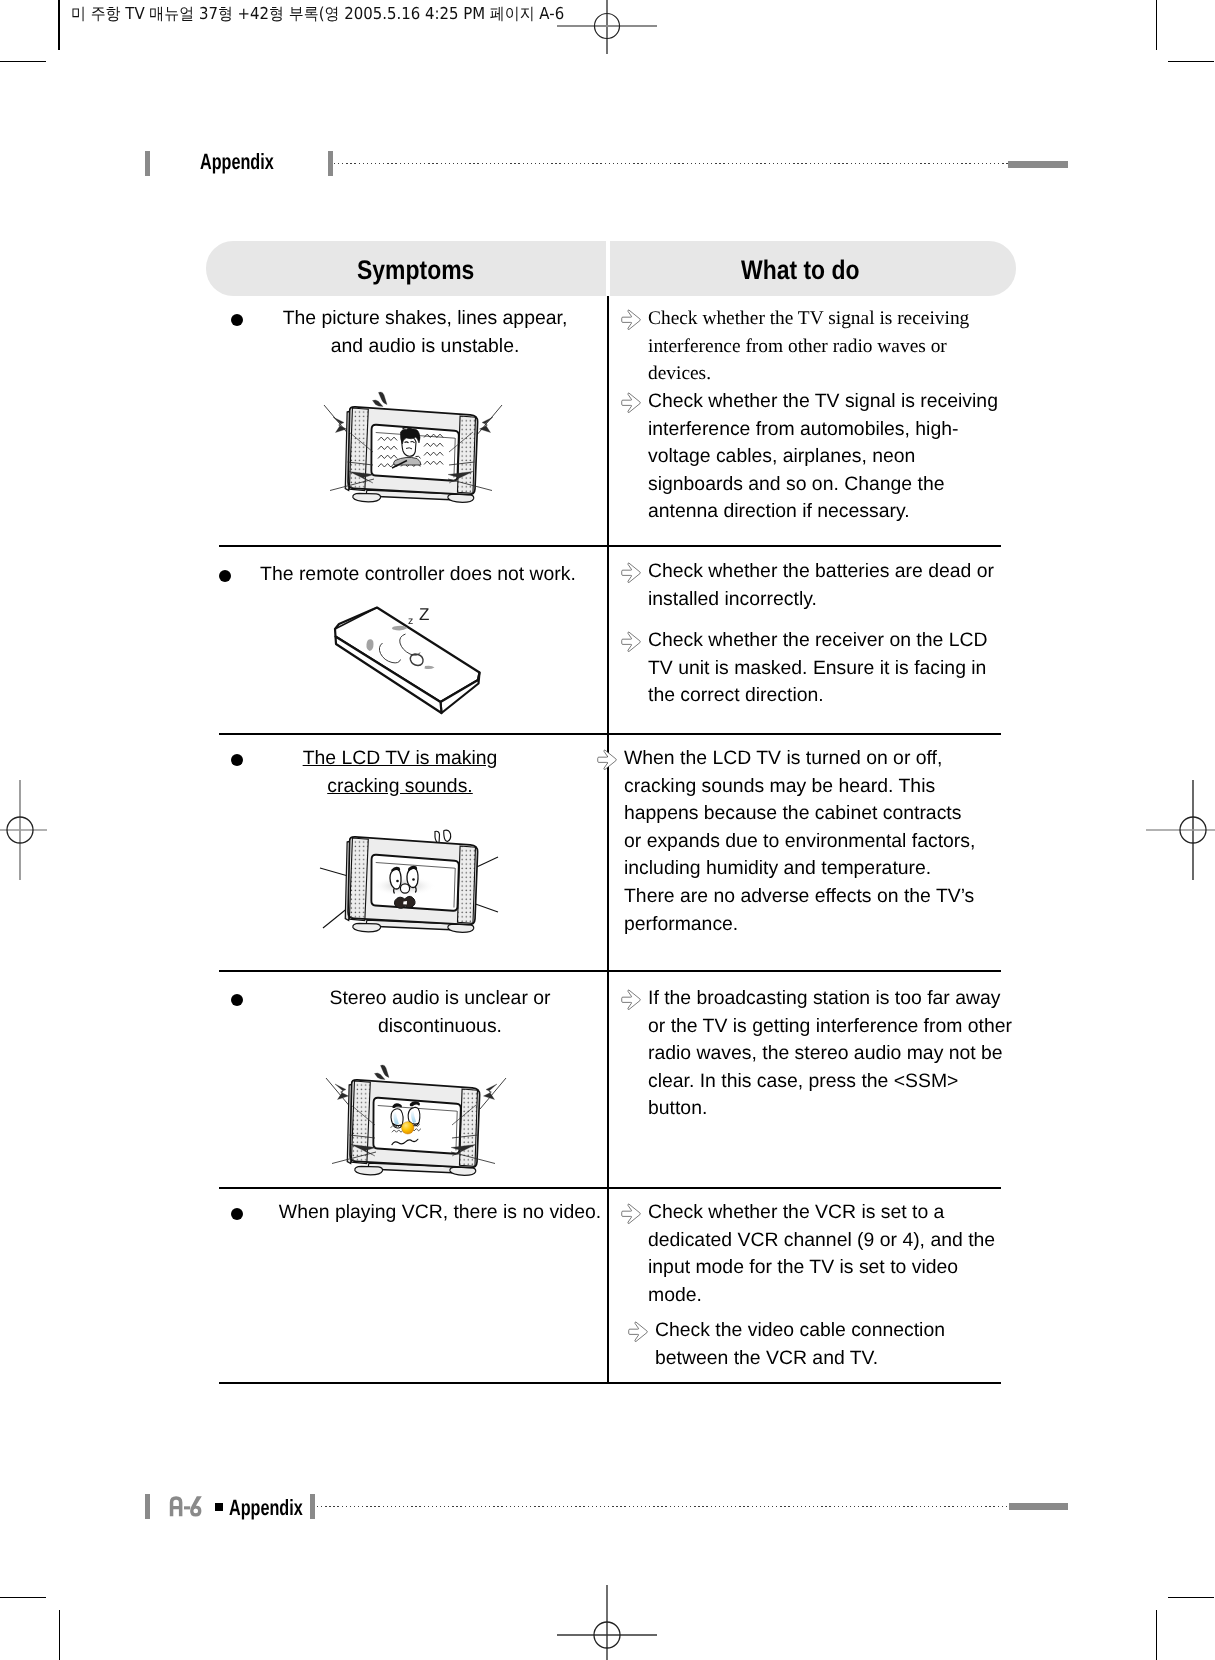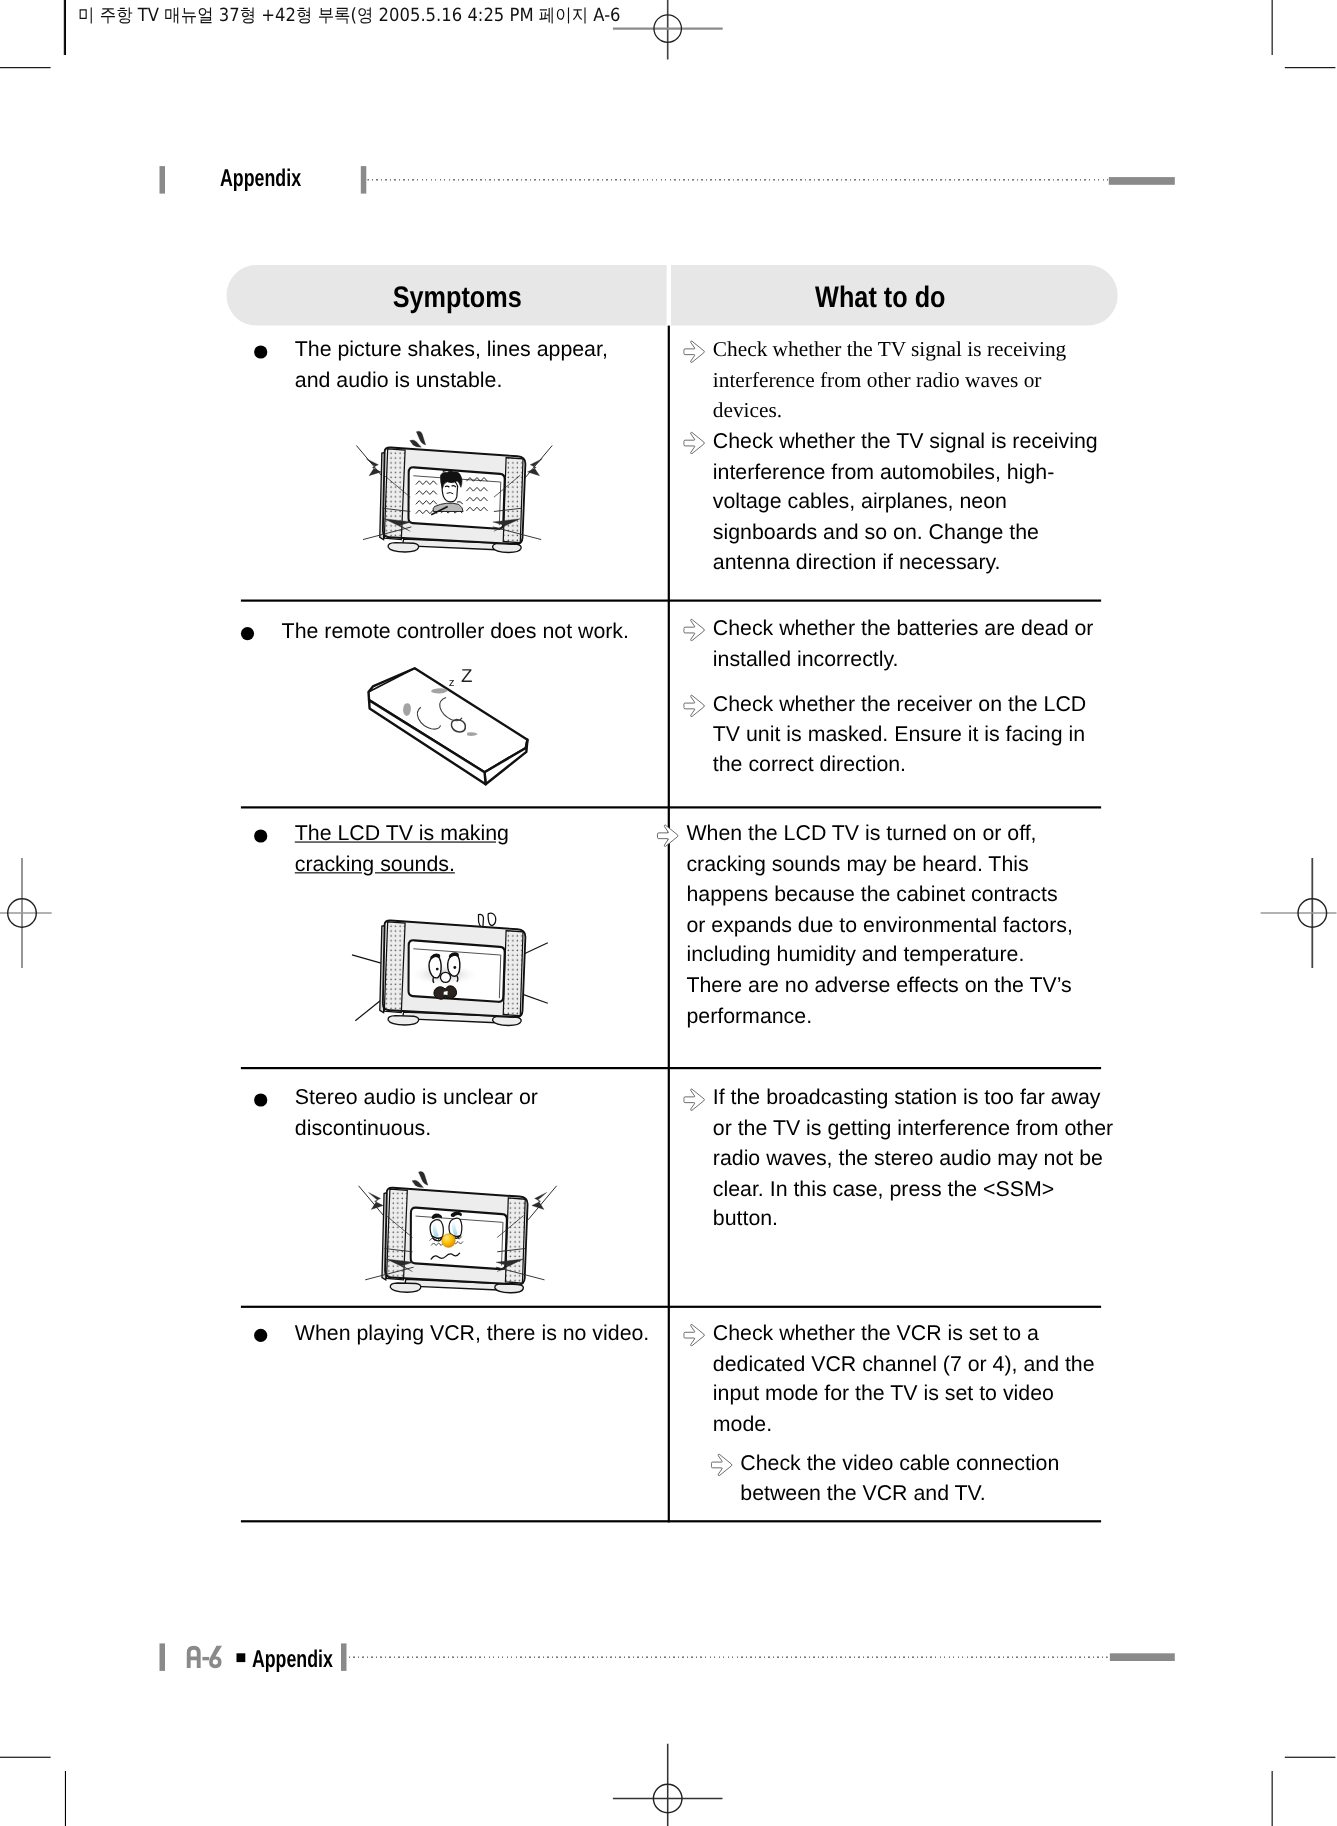--- a/index.html
+++ b/index.html
@@ -33,21 +33,21 @@
 
   
   .thead{position:absolute;background:#e7e7e7;}
   .thead-lbl{position:absolute;font-weight:bold;font-size:27px;white-space:nowrap;
              transform:scaleX(0.85);transform-origin:left center;}
   .rule{position:absolute;background:#000;}
   .vrule{position:absolute;background:#000;}
 
   .sym{position:absolute;font-size:19.4px;line-height:27.6px;}
   .sym .bul{position:absolute;left:-1px;top:9px;width:12px;height:12px;border-radius:50%;background:#000;}
-  .sym .txt{display:block;margin-left:36px;}
+  .sym .txt{display:block;margin-left:36px;text-align:center;}
   .act{position:absolute;font-size:19.4px;line-height:27.6px;}
   .act .arw{position:absolute;left:3px;top:3px;}
   .act .txt{display:block;margin-left:30px;}
   svg{display:block;}
   .illus{position:absolute;}
 </style>
 </head>
 <body>
 
 <div class="page">
@@ -349,23 +349,23 @@
     <div class="sym" style="left:232px;top:1199px;width:380px;">
       <span class="bul"></span>
       <span class="txt">When playing VCR, there is no video.</span>
     </div>
     <div class="act" style="left:618px;top:1199px;width:390px;">
       <span class="arw">
         <svg width="22" height="22" viewBox="0 0 24 24">
             <path d="M8.6 2.2 Q7.2 2.2 7.6 3.6 L11.4 9.1 Q11.9 10 10.7 10 L2 10 Q0.8 10 0.8 11.2 L0.8 14.5 Q0.8 15.7 2 15.7 L10.7 15.7 Q11.9 15.7 11.4 16.6 L7.6 22.1 Q7.2 23.5 8.6 23.5 L20.6 13.8 Q21.6 12.9 20.6 11.9 Z" fill="#fff" stroke="#4a4a4a" stroke-width="0.8" stroke-linejoin="round"></path>
           </svg>
       </span>
-      <span class="txt">Check whether the VCR is set to a dedicated VCR channel (7 or 4), and the input mode for the TV is set to video mode.</span>
-    </div>
-    <div class="act" style="left:643px;top:1317px;width:390px;">
+      <span class="txt">Check whether the VCR is set to a dedicated VCR channel (9 or 4), and the input mode for the TV is set to video mode.</span>
+    </div>
+    <div class="act" style="left:625px;top:1317px;width:390px;">
       <span class="arw">
         <svg width="22" height="22" viewBox="0 0 24 24">
             <path d="M8.6 2.2 Q7.2 2.2 7.6 3.6 L11.4 9.1 Q11.9 10 10.7 10 L2 10 Q0.8 10 0.8 11.2 L0.8 14.5 Q0.8 15.7 2 15.7 L10.7 15.7 Q11.9 15.7 11.4 16.6 L7.6 22.1 Q7.2 23.5 8.6 23.5 L20.6 13.8 Q21.6 12.9 20.6 11.9 Z" fill="#fff" stroke="#4a4a4a" stroke-width="0.8" stroke-linejoin="round"></path>
           </svg>
       </span>
       <span class="txt">Check the video cable connection between the VCR and TV.</span>
     </div>
   </div>
 
   <div class="rh-bar" style="left:145px;top:1494px;width:5px;height:25px;"></div>

